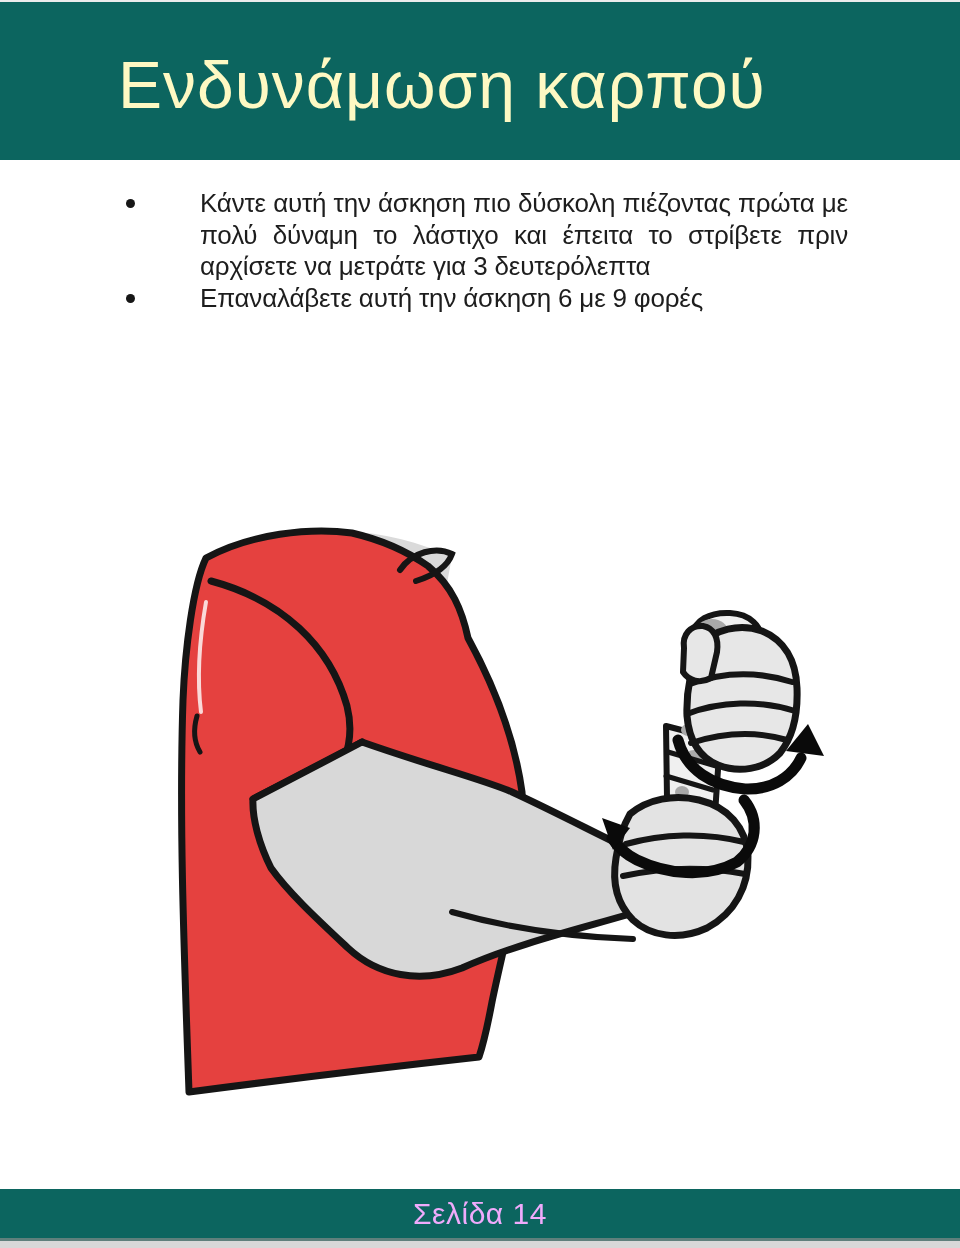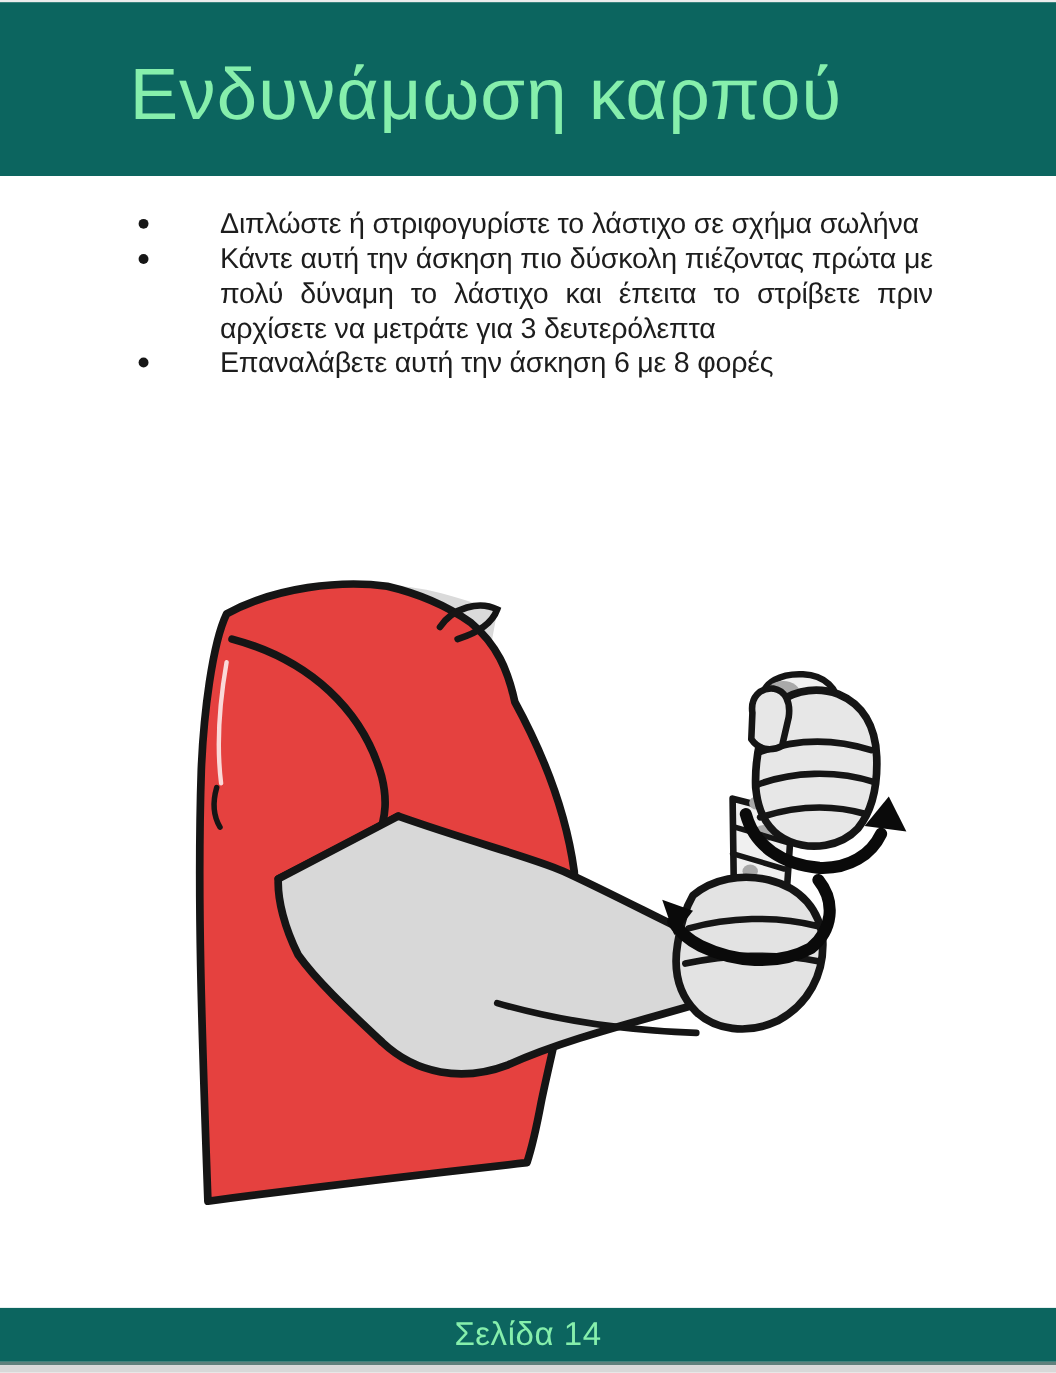--- a/index.html
+++ b/index.html
@@ -5,55 +5,54 @@
   html,body{margin:0;padding:0;}
   body{
     width:960px;height:1248px;position:relative;background:#ffffff;
     font-family:"Liberation Sans","DejaVu Sans",sans-serif;overflow:hidden;
   }
   .top-strip{position:absolute;left:0;top:0;width:960px;height:2px;background:#ececec;}
   .header-band{
     position:absolute;left:0;top:2px;width:960px;height:158px;background:#0c655f;
   }
   .page-title{
-    position:absolute;left:118px;top:50px;color:#86efac;font-size:66px;line-height:1;
+    position:absolute;left:118px;top:50px;color:#fef9c3;font-size:66px;line-height:1;
     letter-spacing:1px;white-space:nowrap;
   }
   .instruction-list{
     position:absolute;left:124px;top:188px;width:724px;margin:0;padding:0;list-style:none;
     color:#1d1d1d;font-size:26px;line-height:31.5px;letter-spacing:-0.2px;
   }
   .instruction-list li{
     position:relative;padding-left:76px;text-align:justify;text-align-last:left;
   }
   .instruction-list li::before{
     content:"";position:absolute;left:2px;top:11px;width:9px;height:9px;border-radius:50%;
     background:#161616;
   }
   .illustration{position:absolute;left:150px;top:515px;width:700px;height:600px;}
   .footer-band{
     position:absolute;left:0;top:1189px;width:960px;height:49px;background:#0c655f;
-    color:#86efac;font-size:30px;line-height:49px;text-align:center;letter-spacing:0.5px;
+    color:#f0abfc;font-size:30px;line-height:49px;text-align:center;letter-spacing:0.5px;
   }
   .footer-edge{position:absolute;left:0;top:1238px;width:960px;height:3px;background:#5f807c;}
   .bottom-strip{position:absolute;left:0;top:1241px;width:960px;height:7px;background:#d8d8d8;}
 </style>
 </head>
 <body>
 
 <div class="top-strip"></div>
 
 <div class="header-band">
   <div class="page-title">Ενδυνάμωση καρπού</div>
 </div>
 
 <ul class="instruction-list">
-    <li>Διπλώστε ή στριφογυρίστε το λάστιχο σε σχήμα σωλήνα</li>
     <li>Κάντε αυτή την άσκηση πιο δύσκολη πιέζοντας πρώτα με πολύ δύναμη το λάστιχο και έπειτα το στρίβετε πριν αρχίσετε να μετράτε για 3 δευτερόλεπτα</li>
-    <li>Επαναλάβετε αυτή την άσκηση 6 με 8 φορές</li>
+    <li>Επαναλάβετε αυτή την άσκηση 6 με 9 φορές</li>
   </ul>
 
 <svg class="illustration" viewBox="150 515 700 600" xmlns="http://www.w3.org/2000/svg" role="img" aria-label="Σκίτσο: άτομο με κόκκινο μπλουζάκι λυγίζει το χέρι και στρίβει τυλιγμένο λάστιχο με τις δύο γροθιές, με μαύρα καμπύλα βέλη που δείχνουν την περιστροφή του καρπού">
 
   <path d="M338,586 C340,558 344,540 351,532 C392,533 428,547 452,556 L446,589 C410,572 370,578 338,586 Z" fill="#dadada"></path>
 
   <path d="M206,558 C250,534 310,527 352,533 C382,540 408,552 428,566 C452,586 462,610 468,638
            C492,682 514,734 522,792 C528,862 506,934 492,1002 C486,1034 482,1048 479,1057
            C380,1068 280,1080 189,1092 C184,950 179,820 183,700 C185,650 193,585 206,558 Z" fill="#e5413f" stroke="#151515" stroke-width="7" stroke-linejoin="round"></path>
 

